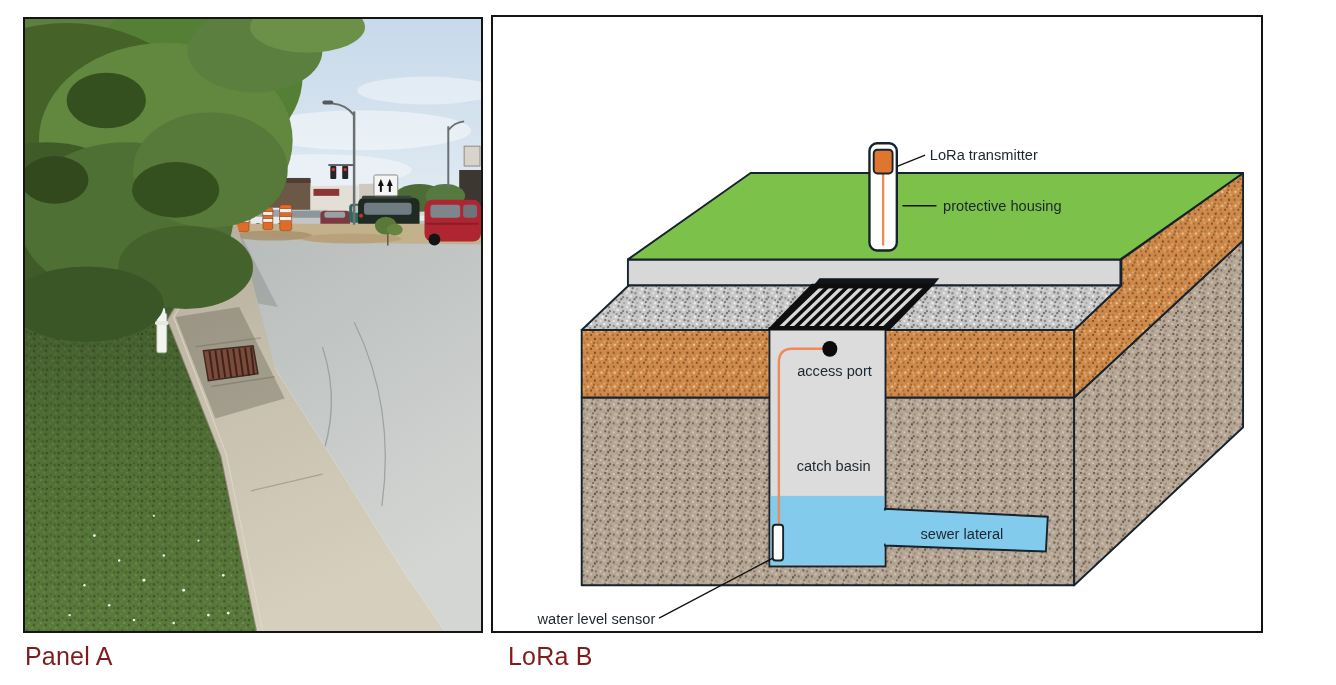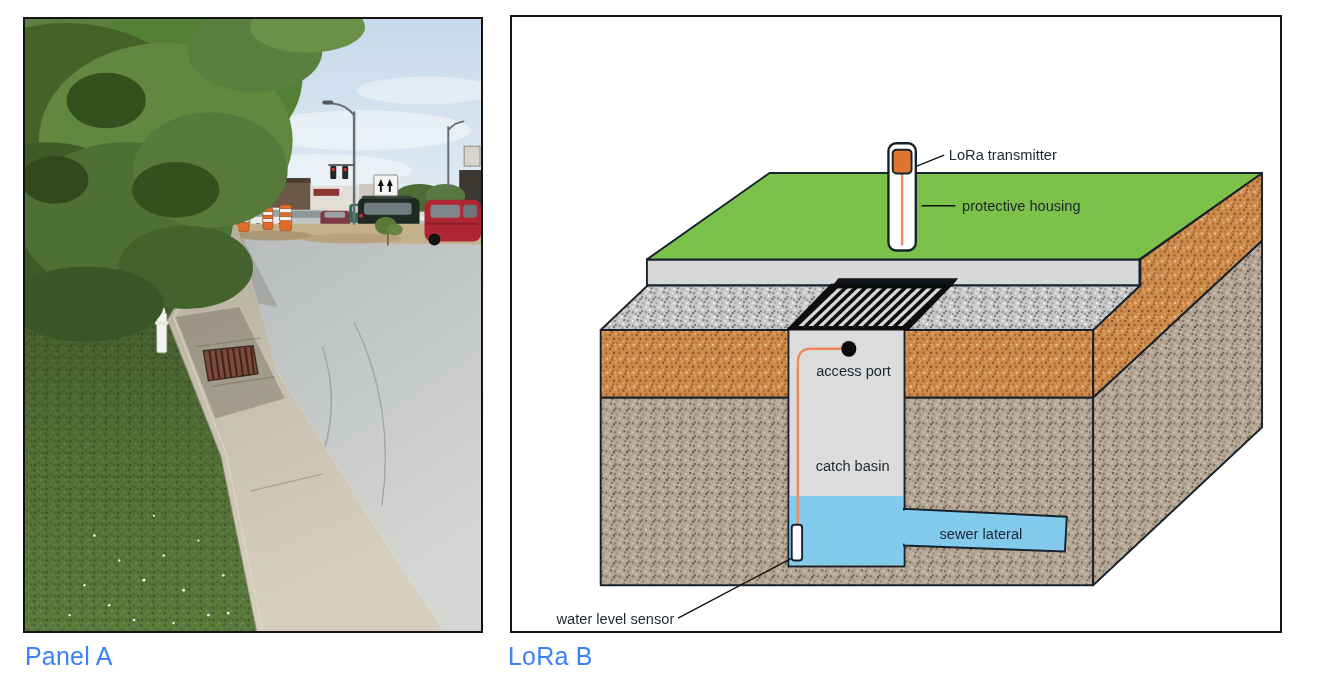--- a/index.html
+++ b/index.html
@@ -1,22 +1,22 @@
 <!DOCTYPE html>
 <html><head>
 <meta charset="utf-8">
 <style>
   html,body{margin:0;padding:0;background:#ffffff;}
   .page{position:relative;width:1336px;height:685px;background:#ffffff;overflow:hidden;
         font-family:"Liberation Sans",sans-serif;}
   .panel{position:absolute;border:2px solid #141414;background:#ffffff;box-sizing:border-box;overflow:hidden;}
   #panelA{left:23px;top:17px;width:460px;height:616px;}
-  #panelB{left:510px;top:15px;width:772px;height:618px;}
+  #panelB{left:491px;top:15px;width:772px;height:618px;}
   .panel svg{display:block;width:100%;height:100%;}
-  .panel-label{position:absolute;font-size:25px;color:#3b82f6;letter-spacing:0.2px;}
+  .panel-label{position:absolute;font-size:25px;color:#7f1d1d;letter-spacing:0.2px;}
   #labelA{left:25px;top:642px;}
   #labelB{left:508px;top:642px;}
   text{font-family:"Liberation Sans",sans-serif;}
 </style>
 </head>
 <body>
 
 <div class="page">
 
   <div id="panelA" class="panel">

